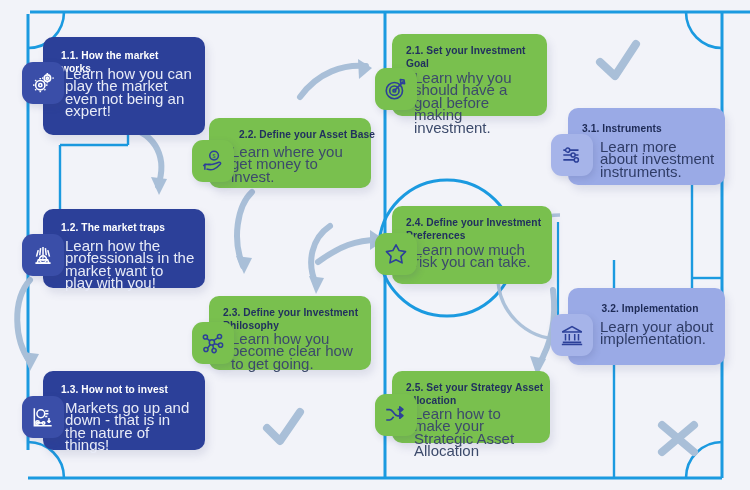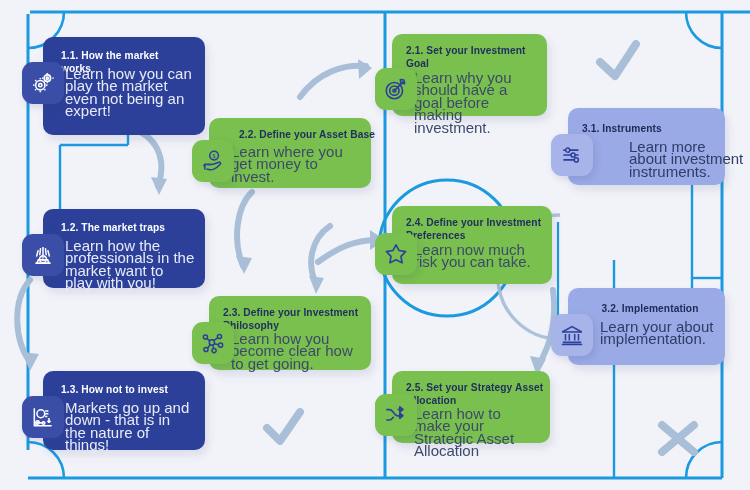--- a/index.html
+++ b/index.html
@@ -301,21 +301,21 @@
       <path d="M3 7h3.2c1.6 0 2.4 1.2 3.6 2.9 1.2 1.7 2.1 2.9 3.7 2.9H18"></path>
       <path d="M3 16.6h3.2c1.6 0 2.4-1.2 3.6-2.9"></path>
       <path d="M13.5 6.9H18"></path>
       <path d="M15.5 4.5L18.4 6.9 15.5 9.3z"></path>
       <path d="M15.5 10.2l2.9 2.4-2.9 2.4z"></path>
     </svg>
   </div>
 
   <div class="card peri" style="left:568px; top:108px; width:157px; height:77px;">
     <div class="ctxt ctitle" style="left:14px; top:15px; width:136px;">3.1. Instruments</div>
-    <div class="ctxt cdesc" style="left:32px; top:33px; width:118px;margin-left:29px;">Learn more about investment instruments.</div>
+    <div class="ctxt cdesc" style="left:32px; top:33px; width:118px;">Learn more about investment instruments.</div>
   </div>
   <div class="badge peri" style="left:551px; top:134px;">
     <svg width="26" height="26" viewBox="0 0 24 24" fill="none" stroke="#2c4099" stroke-width="1.4">
       <path d="M4 7.5h14M4 12h14M4 16.5h14"></path>
       <circle cx="8" cy="7.5" r="1.9" fill="#a6b4e9"></circle>
       <circle cx="13" cy="12" r="1.9" fill="#a6b4e9"></circle>
       <circle cx="16" cy="16.5" r="1.9" fill="#a6b4e9"></circle>
     </svg>
   </div>
 

